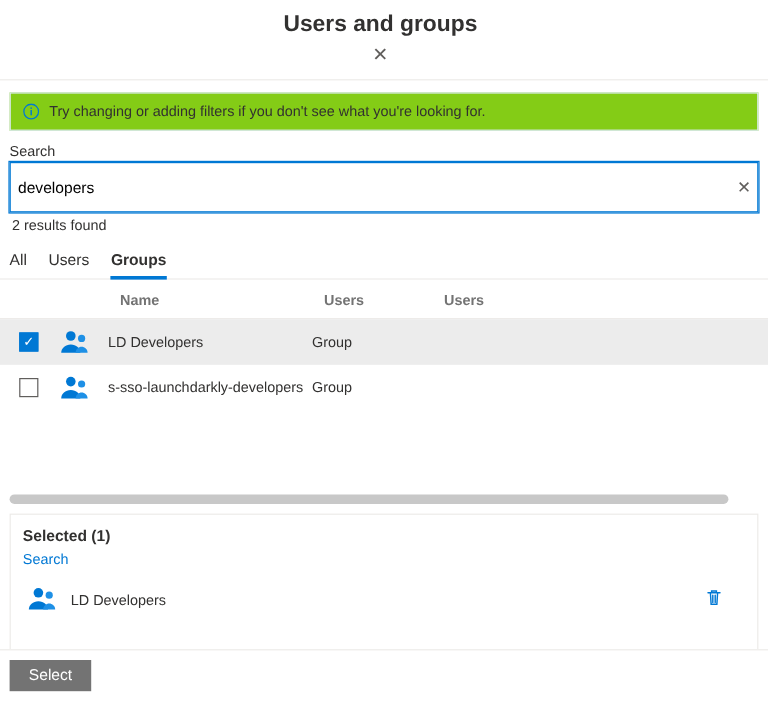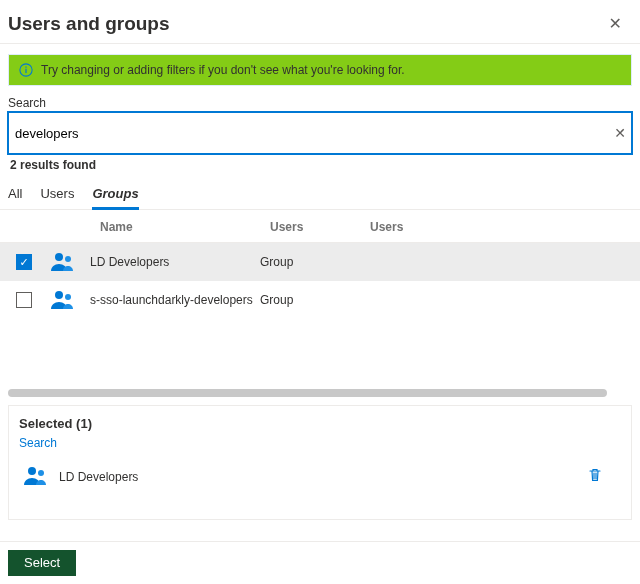--- a/index.html
+++ b/index.html
@@ -12,20 +12,21 @@
     width: 640px;
     height: 584px;
     overflow: hidden;
     position: relative;
   }
   .header {
     display: flex;
     justify-content: space-between;
     align-items: center;
     padding: 10px 14px 6px 8px;
+    flex-direction: column;
   }
   .header h1 {
     font-size: 19px;
     font-weight: 600;
     margin: 0;
   }
   .close-x {
     font-size: 16px;
     color: #605e5c;
     cursor: pointer;
@@ -68,39 +69,37 @@
     top: 50%;
     transform: translateY(-50%);
     cursor: pointer;
     color: #605e5c;
     font-size: 14px;
   }
   .results-found {
     margin: 4px 10px 8px 10px;
     font-size: 12px;
     color: #323130;
-    font-weight: bold;
   }
   .tabs {
     display: flex;
     gap: 18px;
     padding: 0 8px;
     font-size: 13px;
     margin-bottom: 0;
   }
   .tab {
     padding: 6px 0;
     cursor: pointer;
     border-bottom: 3px solid transparent;
     color: #323130;
   }
   .tab.active {
     border-bottom-color: #0078d4;
     font-weight: 600;
-    font-style: italic;
   }
   .tabs-underline {
     border-top: 1px solid #edebe9;
     margin-top: -1px;
   }
   .thead {
     display: grid;
     grid-template-columns: 42px 40px 170px 100px 1fr;
     align-items: center;
     padding: 10px 8px 8px 18px;
@@ -183,21 +182,21 @@
   .footer {
     position: absolute;
     left: 0;
     bottom: 0;
     width: 100%;
     border-top: 1px solid #edebe9;
     padding: 8px 8px;
     background: #fff;
   }
   .select-btn {
-    background: #14532d;
+    background: #737373;
     color: #fff;
     border: none;
     padding: 5px 16px 6px 16px;
     font-size: 13px;
     font-family: inherit;
     cursor: pointer;
   }
 </style>
 </head>
 <body>

